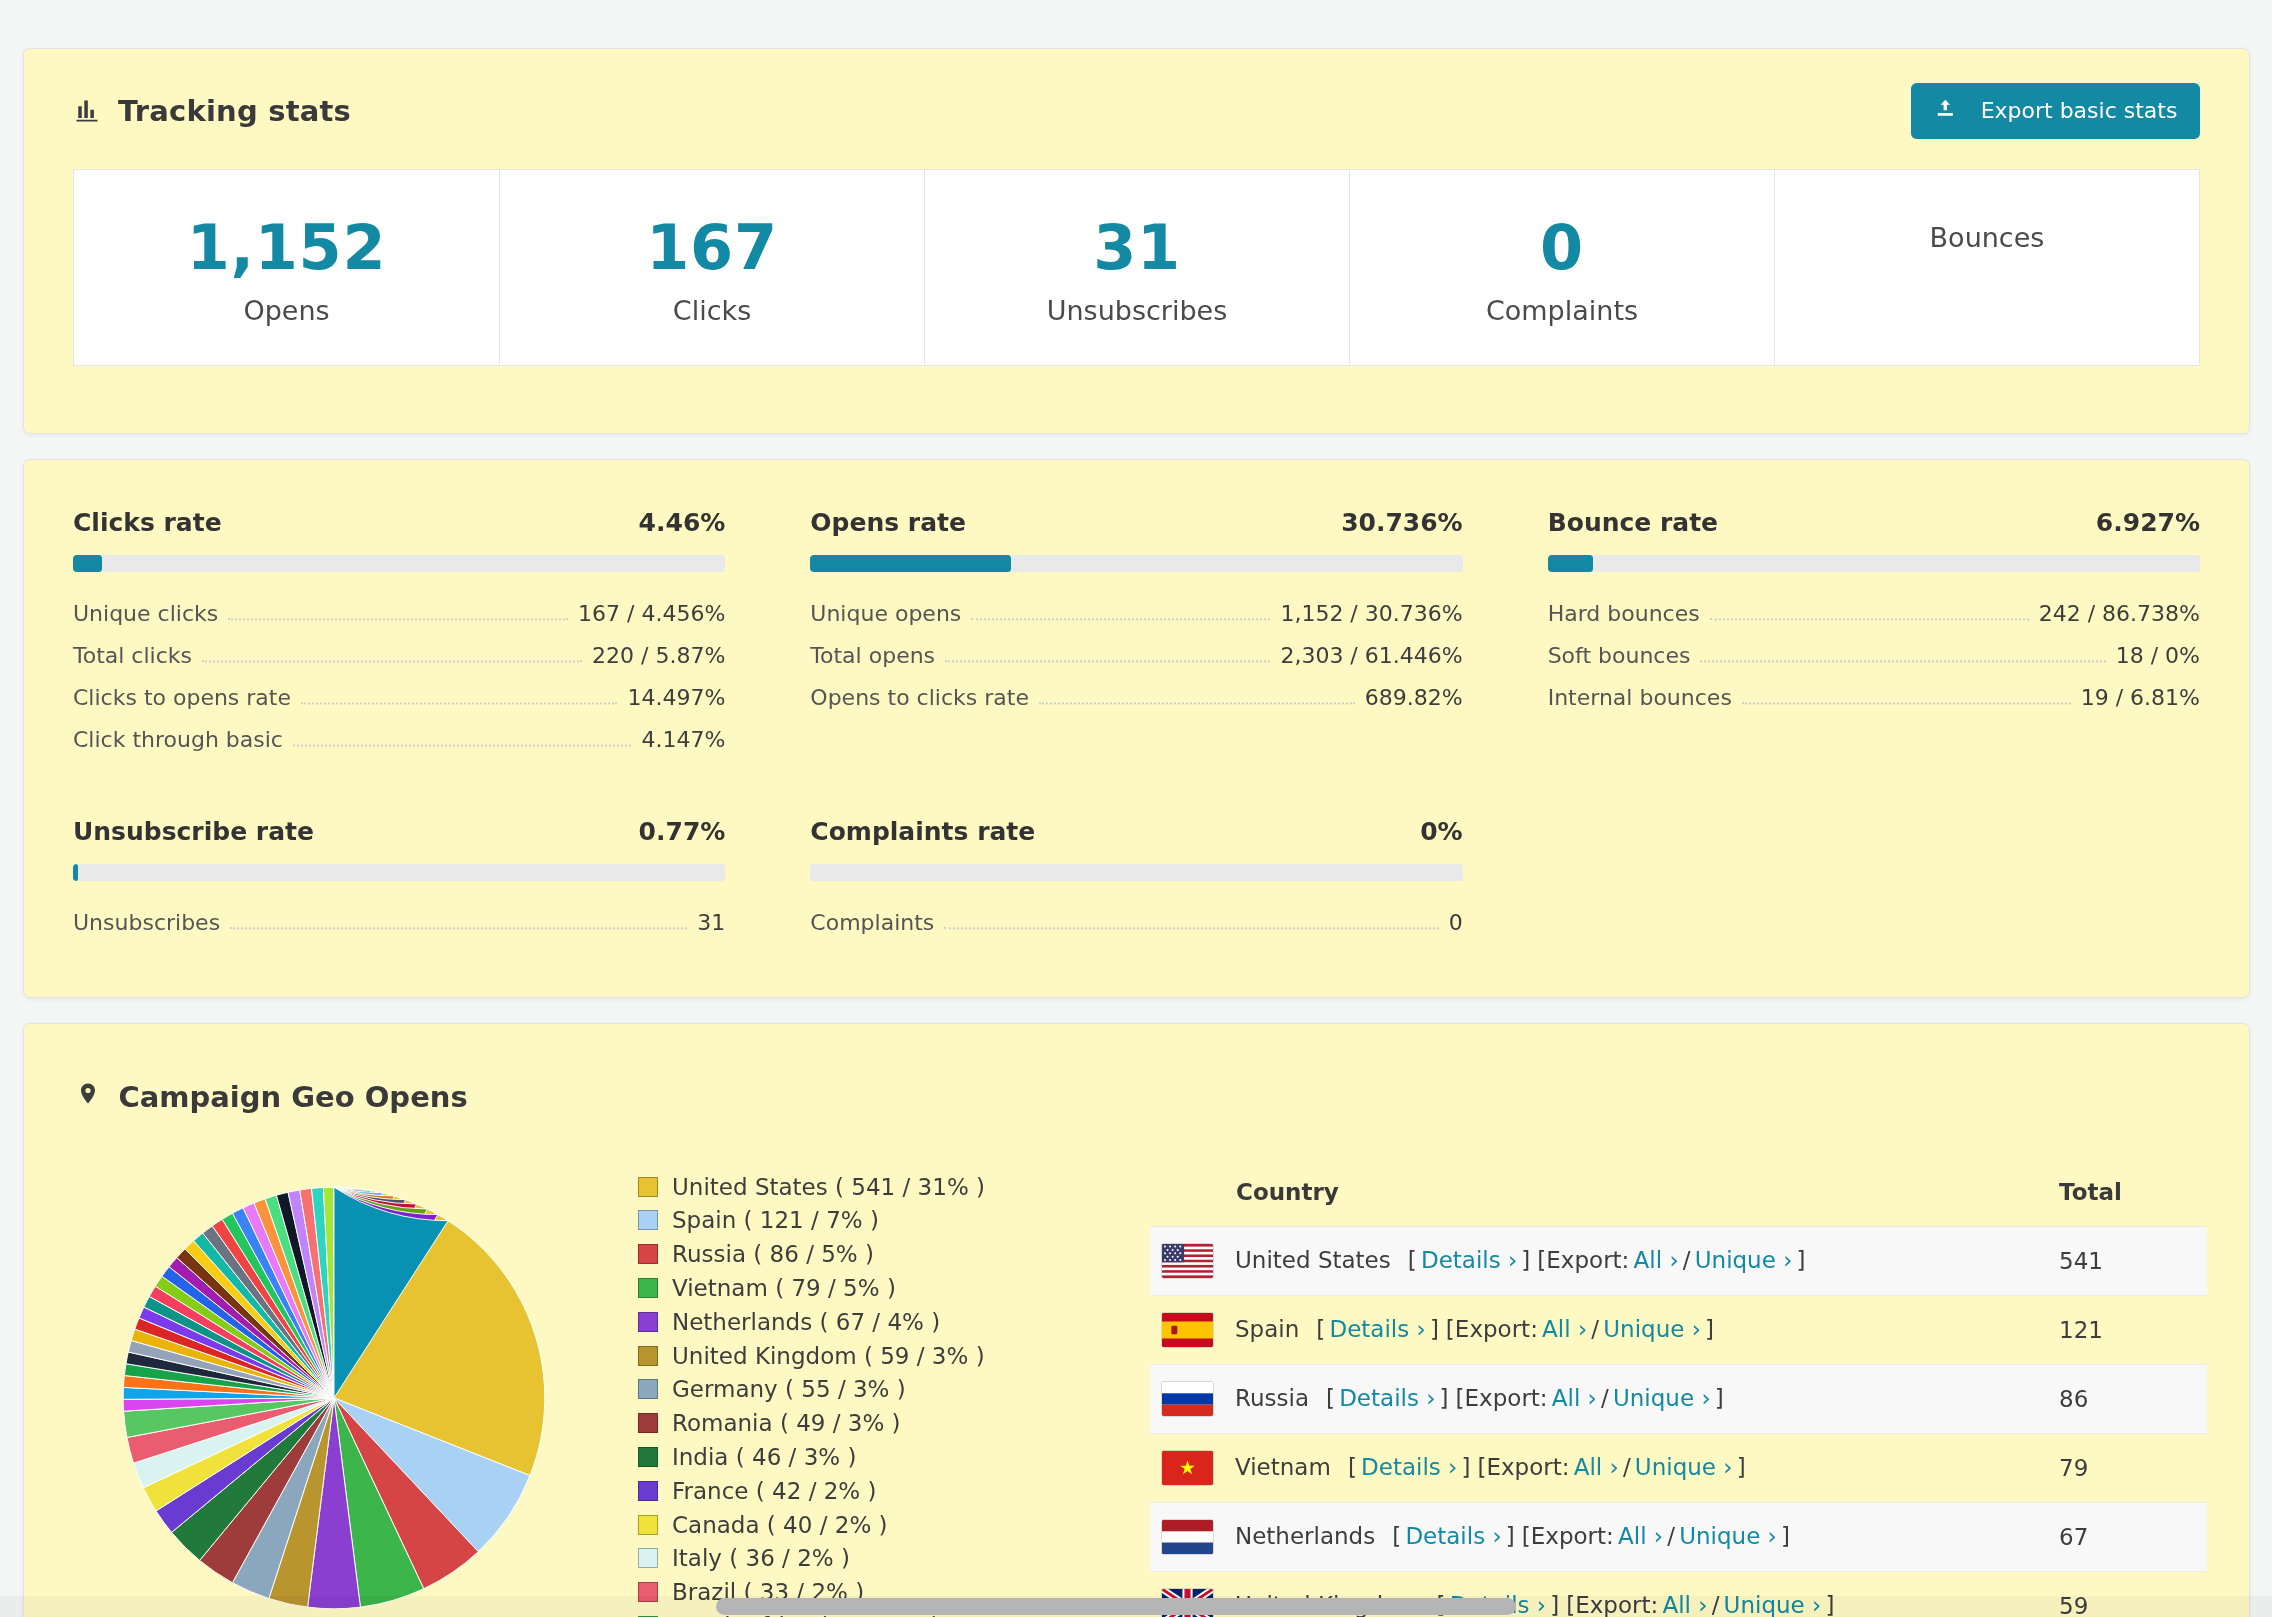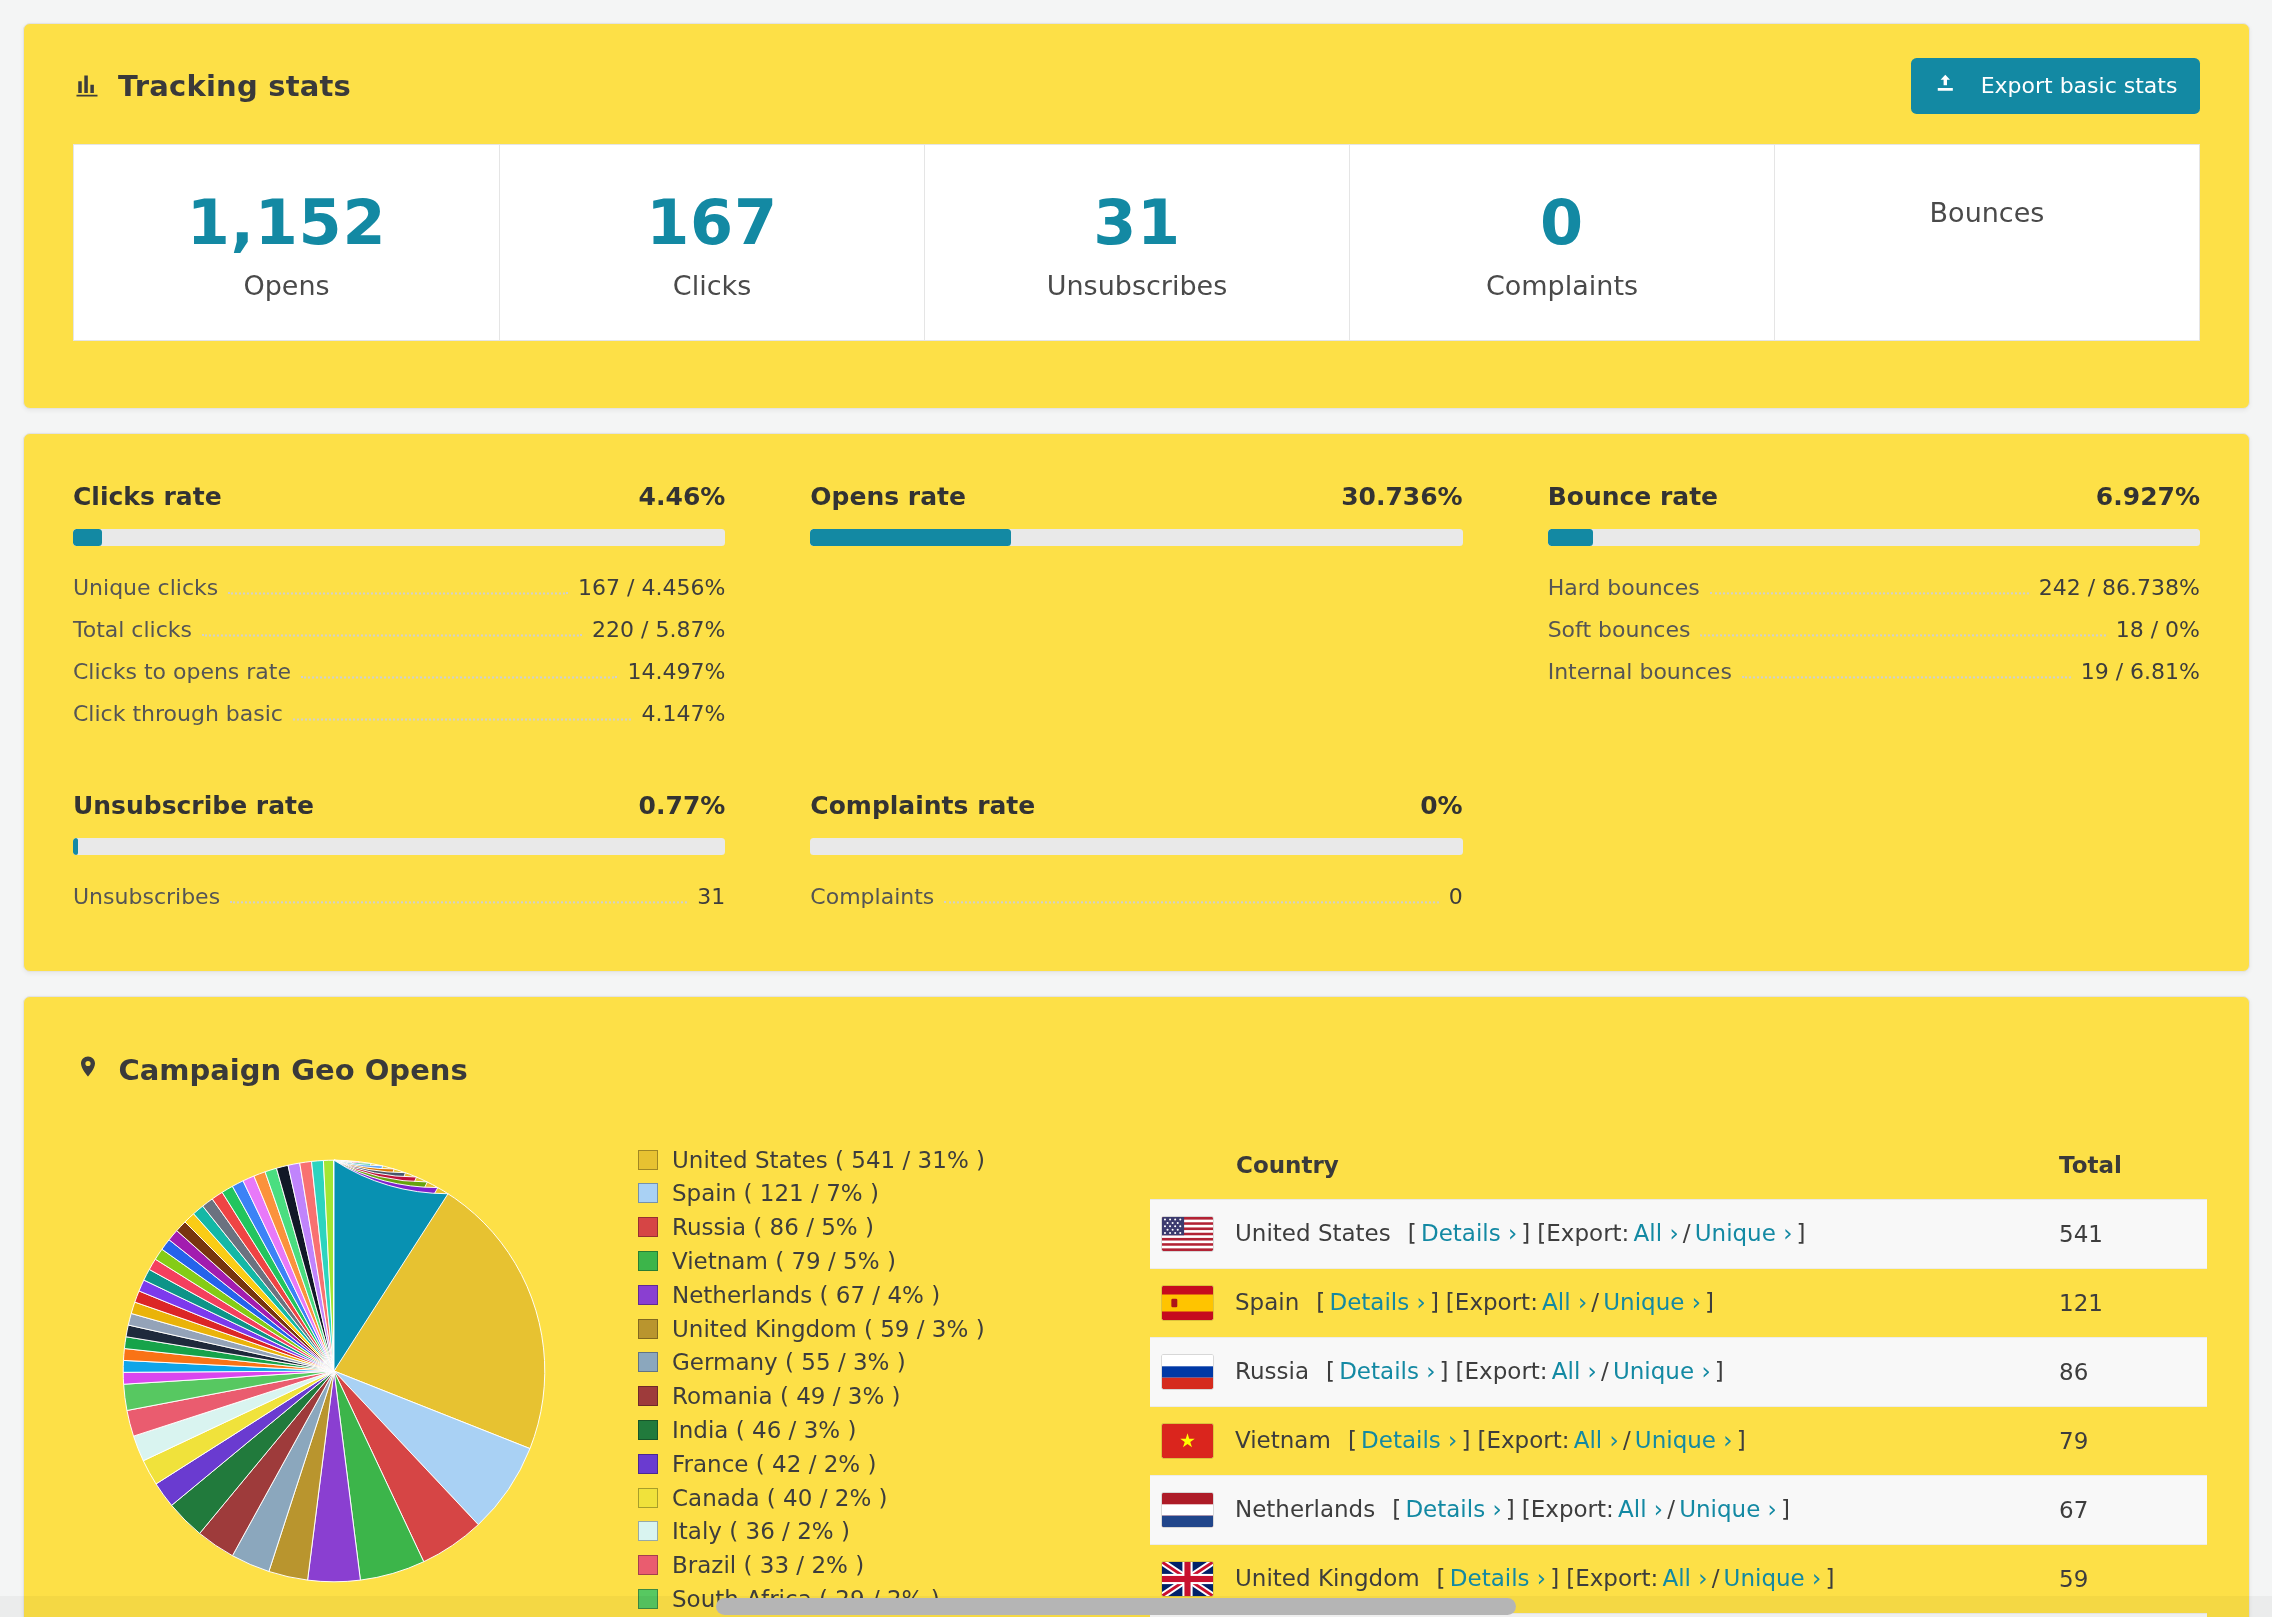--- a/index.html
+++ b/index.html
@@ -1,21 +1,21 @@
 <!DOCTYPE html>
 <html style="--accent: #1389a3; --track: #e9e9e9; --link: #1389a3;font-size:11.3px"><head>
 <meta charset="utf-8">
 <style>
   *{box-sizing:border-box;margin:0;padding:0}
   html,body{width:2273px;height:1618px;overflow:hidden;background:#f4f5f5;
     font-family:"DejaVu Sans","Liberation Sans",sans-serif;color:#3d3d3d;}
   :root{--accent:#1389a3;--track:#e9e9e9;--link:#1389a3;}
   .page{padding:23px 23px 0;}
-  .card{background:#fde047;border:0.7px solid #e3e3e3;border-radius:7px;
-    box-shadow:0 1.4px 4.2px rgba(0,0,0,.05);margin-bottom:24px;}
+  .card{background:#fef9c3;border:0.7px solid #e3e3e3;border-radius:7px;
+    box-shadow:0 1.4px 4.2px rgba(0,0,0,.05);margin-bottom:24px;margin-top:25px;}
 
   
   .card-head{display:flex;justify-content:space-between;align-items:center;padding:34px 49px 30px;}
   .card-title{font-size:29px;font-weight:600;color:#3a3a3a;display:flex;align-items:center;gap:17px;letter-spacing:0.2px;}
   .card-title svg{display:block}
   .btn-export{display:inline-flex;align-items:center;gap:24px;background:var(--accent);color:#fff;
     border:none;border-radius:5.6px;font-size:22px;padding:14px 22.6px;font-family:inherit;cursor:pointer;}
   .stats-row{display:grid;grid-template-columns:repeat(5,1fr);margin:0 49px 67px;border:0.7px solid #e5e5e5;background:#fff;}
   .stat-box{border-left:0.7px solid #e5e5e5;text-align:center;padding:41px 0 39px;}
   .stat-box:first-child{border-left:none}
@@ -154,20 +154,39 @@
   </div>
 
   <div class="rate-panel">
     <div class="rate-head">
       <span class="rate-title">Opens rate</span>
       <span class="rate-value">30.736%</span>
     </div>
     <div class="progress">
       <div class="progress-fill" style="width: 30.736%;"></div>
     </div>
+    <div class="rate-rows">
+  <div class="rate-row">
+    <span class="rr-label">Unique opens</span>
+    <span class="leader"></span>
+    <span class="rr-value">1,152 / 30.736%</span>
+  </div>
+
+  <div class="rate-row">
+    <span class="rr-label">Total opens</span>
+    <span class="leader"></span>
+    <span class="rr-value">2,303 / 61.446%</span>
+  </div>
+
+  <div class="rate-row">
+    <span class="rr-label">Opens to clicks rate</span>
+    <span class="leader"></span>
+    <span class="rr-value">689.82%</span>
+  </div>
+</div>
   </div>
 
   <div class="rate-panel">
     <div class="rate-head">
       <span class="rate-title">Bounce rate</span>
       <span class="rate-value">6.927%</span>
     </div>
     <div class="progress">
       <div class="progress-fill" style="width: 6.927%;"></div>
     </div>

